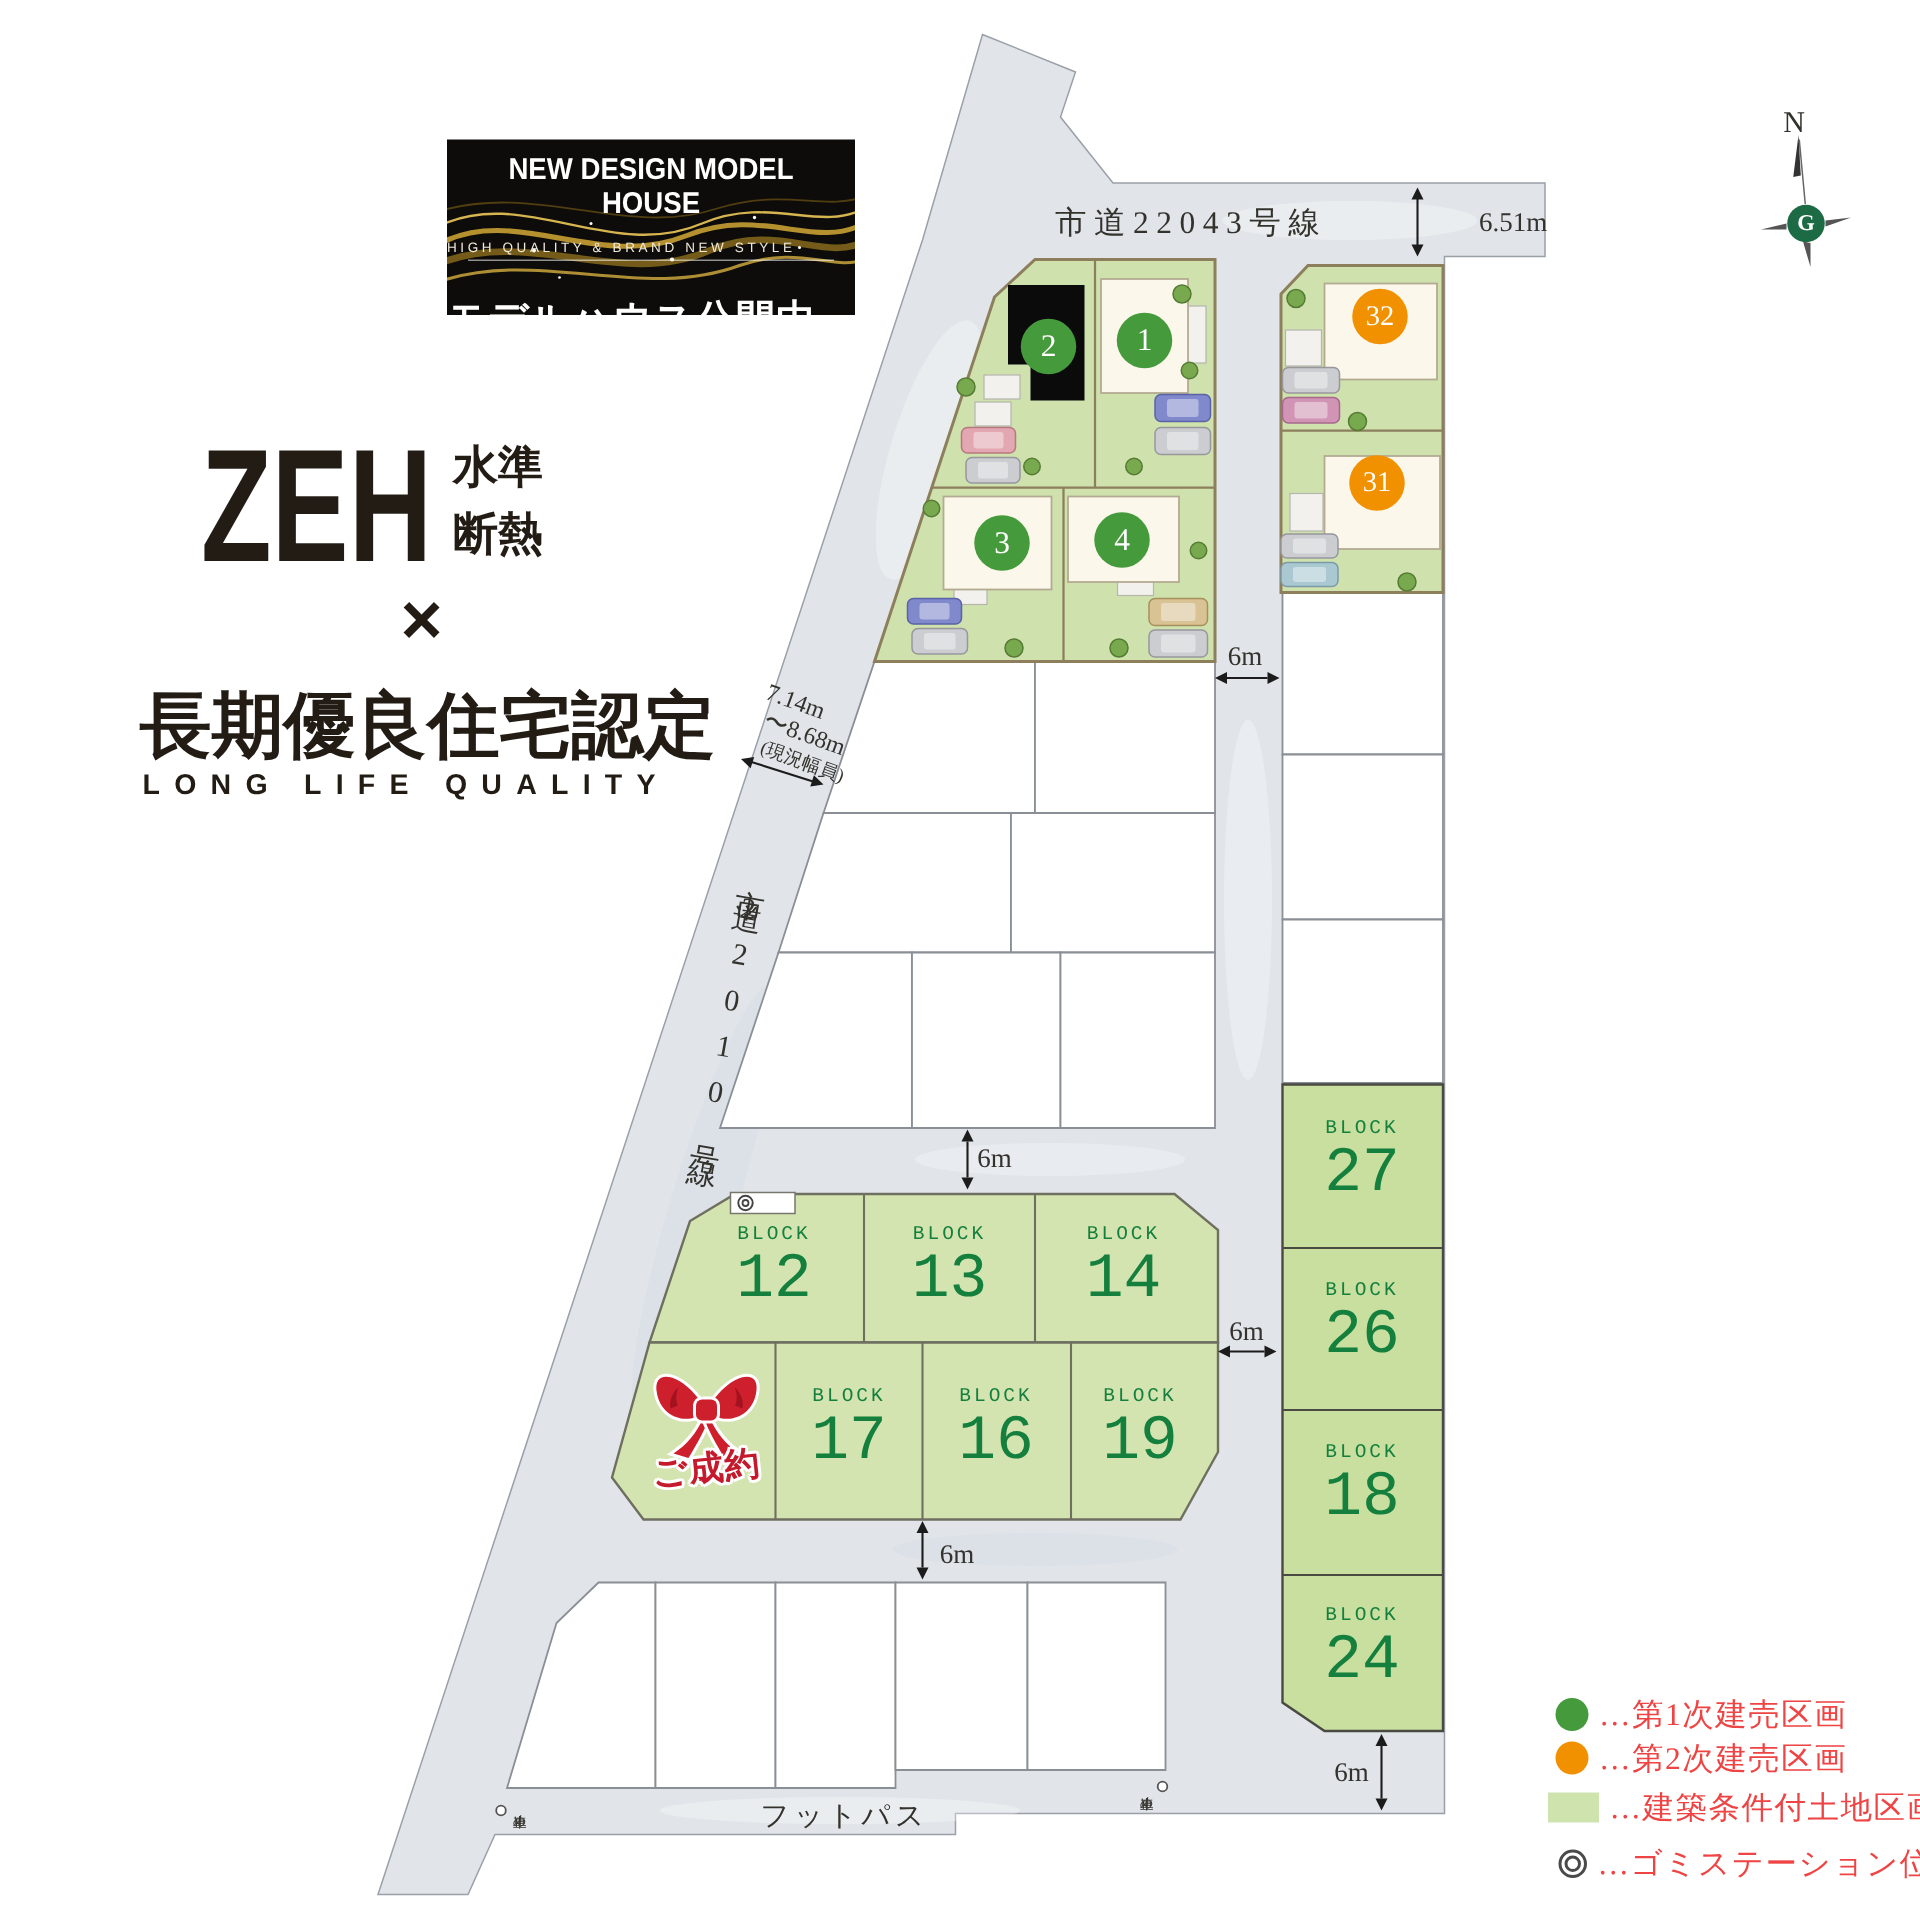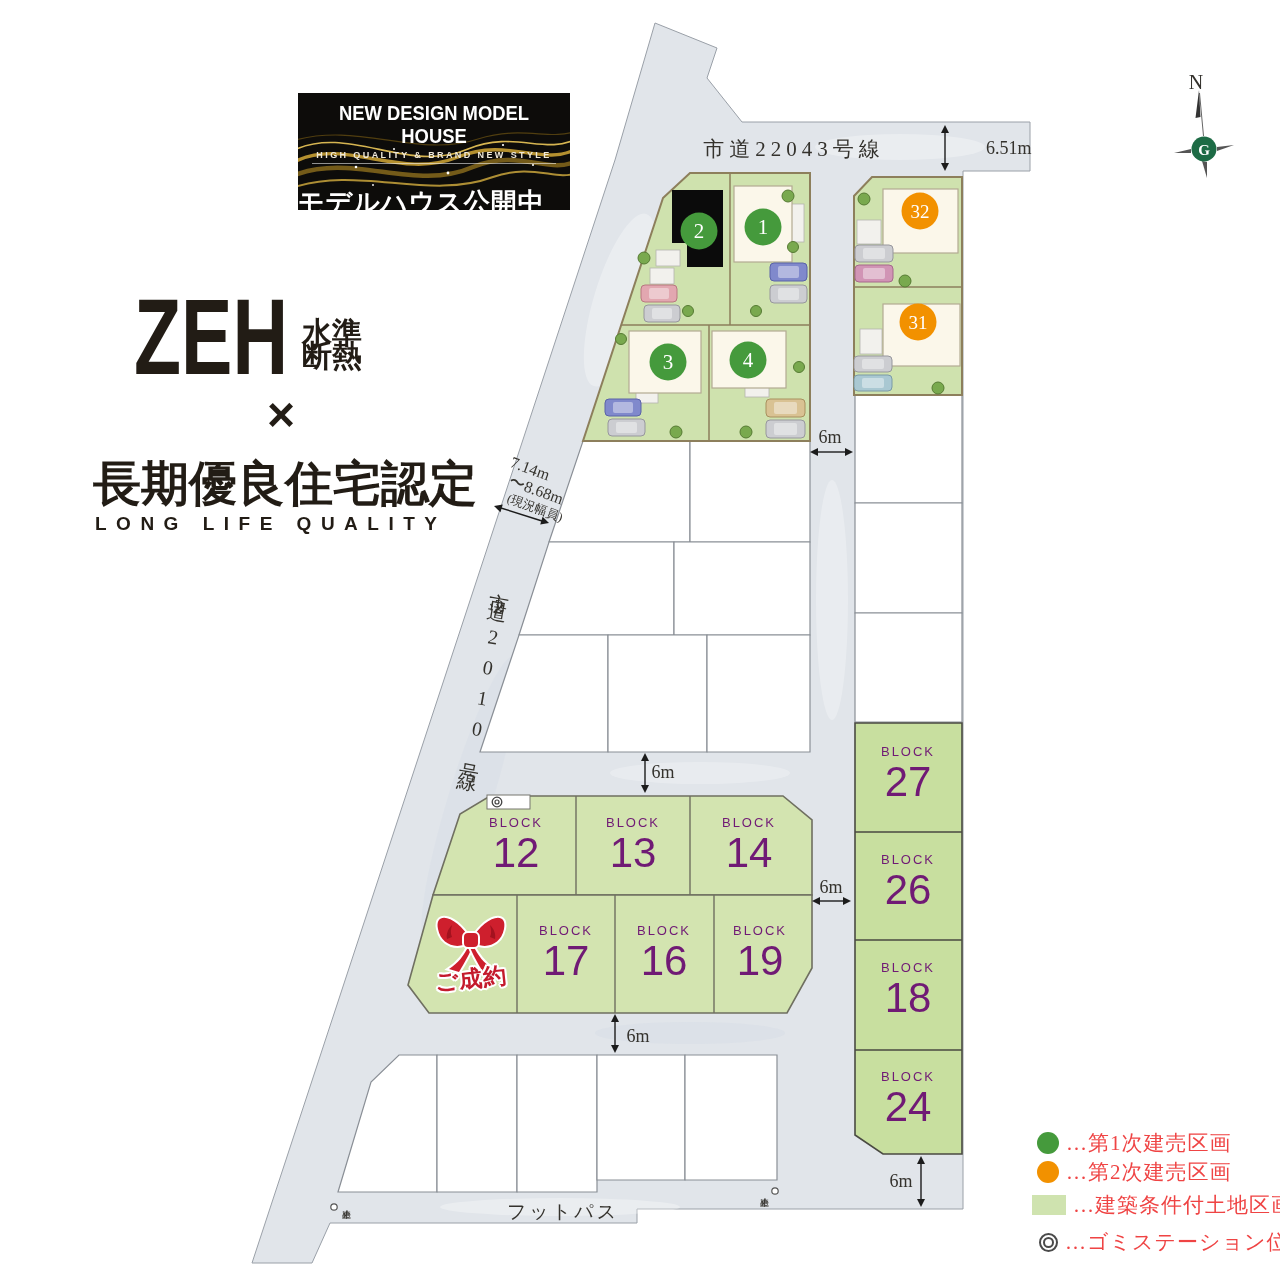--- a/index.html
+++ b/index.html
@@ -4,38 +4,38 @@
 <style>
   html,body{margin:0;padding:0;background:#fff}
   .canvas{position:relative;width:1280px;height:1280px;background:#ffffff;overflow:hidden;
           font-family:"Liberation Sans","DejaVu Sans",sans-serif}
   svg.map{position:absolute;left:0;top:0}
   
   .t{position:absolute;font-family:"Liberation Serif","DejaVu Serif",serif;color:#34322d;white-space:nowrap;line-height:1}
   .c{transform:translate(-50%,-50%)}
   .vert{writing-mode:vertical-rl;text-orientation:upright}
   .block-label{position:absolute;transform:translate(-50%,-50%);text-align:center;line-height:1;
-               color:#701a75;font-family:Liberation Sans, sans-serif;white-space:nowrap}
+               color:#15803d;font-family:Liberation Mono, monospace;white-space:nowrap}
   .block-label .w{display:block;font-size:13px;letter-spacing:2px}
   .block-label .n{display:block;font-size:42px;margin-top:3px}
   .cnum{color:#ffffff}
   
   .legend-row{position:absolute;display:flex;align-items:center;gap:7px;transform:translateY(-50%)}
   .legend-label{font-family:"Liberation Serif","DejaVu Serif",serif;font-size:21px;color:#ef4444;letter-spacing:1px;white-space:nowrap}
   .dot{width:22px;height:22px;border-radius:50%;flex:0 0 auto}
   .dot.g{background:#459a3c}.dot.o{background:#f29100}
   .sq{width:34px;height:20px;background:#cfe3af;flex:0 0 auto}
   .dc{width:19px;height:19px;border:2.4px solid #4a4a4a;border-radius:50%;display:flex;align-items:center;justify-content:center;flex:0 0 auto;box-sizing:border-box}
   .dc i{display:block;width:7px;height:7px;border:2px solid #4a4a4a;border-radius:50%}
   
   .banner{position:absolute;left:298px;top:93px;width:272px;height:117px;background:#0d0c0a;overflow:hidden}
   .banner svg{position:absolute;left:0;top:0}
   .bn-title{position:relative;z-index:1;margin-top:9px;text-align:center;color:#ffffff;font-weight:bold;
             font-size:20px;transform:scaleX(.92);letter-spacing:0}
-  .bn-sub{position:relative;z-index:1;margin-top:2px;text-align:center;color:#efe9da;font-size:9px;letter-spacing:2.4px;font-weight:bold}
+  .bn-sub{position:relative;z-index:1;margin-top:12px;text-align:left;color:#efe9da;font-size:9px;letter-spacing:2.4px;font-weight:normal}
   .bn-line{position:relative;z-index:1;width:244px;margin:3px auto 0;border-top:1px solid rgba(255,255,255,.55)}
   .bn-cap{position:relative;z-index:1;margin-top:21px;text-align:left;color:#ffffff;font-weight:bold;font-size:26px;letter-spacing:1px}
   
   .hl{position:absolute;color:#221c15;font-weight:bold;white-space:nowrap}
   .sold-label{position:absolute;font-weight:bold;font-size:23px;color:#c41a2c;letter-spacing:1px;white-space:nowrap;
       transform:translate(-50%,-50%) rotate(-6deg);
       text-shadow:-2px 0 0 #fff,2px 0 0 #fff,0 -2px 0 #fff,0 2px 0 #fff,-1.5px -1.5px 0 #fff,1.5px 1.5px 0 #fff,-1.5px 1.5px 0 #fff,1.5px -1.5px 0 #fff}
 </style>
 </head>
 <body>
@@ -346,19 +346,19 @@
           <circle cx="75" cy="92" r="0.9"></circle>
       </g>
     </svg>
     <div class="bn-title">NEW DESIGN MODEL HOUSE</div>
     <div class="bn-sub">HIGH QUALITY &amp; BRAND NEW STYLE</div>
     <div class="bn-line"></div>
     <div class="bn-cap">モデルハウス公開中</div>
   </div>
 
   <div class="hl" style="left:134px;top:287px;font-size:107px;line-height:0.95;transform:scaleX(0.72);transform-origin:left top">ZEH</div>
-  <div class="hl" style="left:302px;top:313px;font-size:30px">水準</div>
+  <div class="hl" style="left:302px;top:291px;font-size:30px">水準</div>
   <div class="hl" style="left:302px;top:336px;font-size:30px">断熱</div>
   <div class="hl" style="left:281px;top:414px;transform:translate(-50%,-50%);font-size:48px;font-weight:600">×</div>
   <div class="hl" style="left:93px;top:452px;font-size:48px">長期優良住宅認定</div>
   <div class="hl" style="left:95px;top:513px;font-size:19px;letter-spacing:9.5px">LONG LIFE QUALITY</div>
 
 </div>
 
 </body></html>

